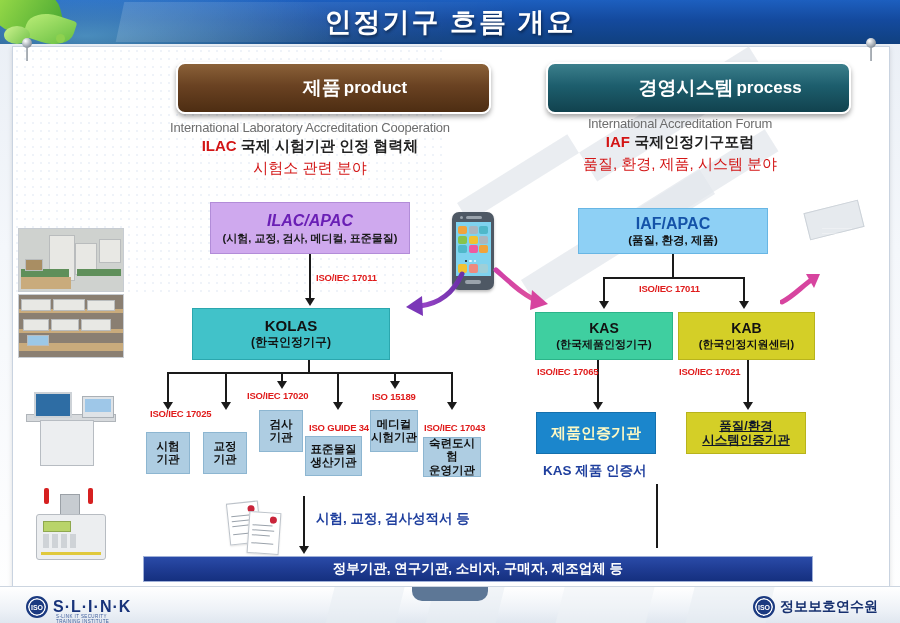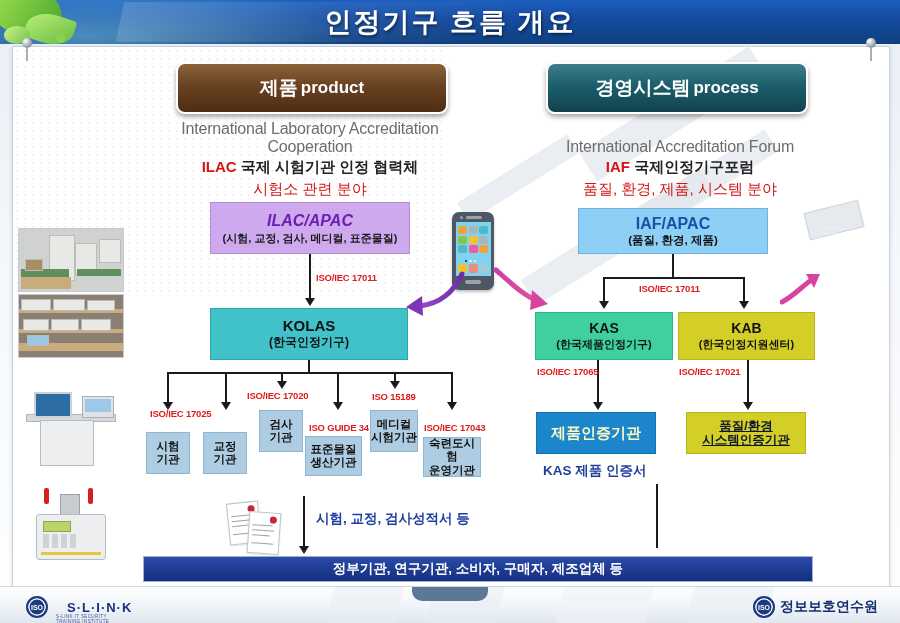--- a/index.html
+++ b/index.html
@@ -51,44 +51,44 @@
   
   .wm{position:absolute;background:#e3e7ec;opacity:.75;z-index:0;}
   .wm1{left:560px;top:50px;width:200px;height:34px;transform:rotate(-32deg);}
   .wm2{left:620px;top:120px;width:150px;height:26px;transform:rotate(-32deg);}
   .wm3{left:440px;top:120px;width:130px;height:22px;transform:rotate(-32deg);}
   .wm4{left:500px;top:175px;width:210px;height:30px;transform:rotate(-32deg);}
 
   
   .pill{position:absolute;height:48px;border-radius:9px;display:flex;align-items:center;
     justify-content:center;color:#fff;font-weight:bold;font-size:19px;z-index:5;
-    box-shadow:0 3px 5px rgba(0,0,0,.35);border:2px solid #ffffff;}
+    box-shadow:0 3px 5px rgba(0,0,0,.35);border:2px solid #ffffff;padding-left:43px;}
   .pill .en{font-size:17px;margin-left:3px;}
   .pill-left{left:176px;top:62px;width:268px;
     background:linear-gradient(180deg,#8a6138 0%,#6a4222 45%,#4d2d12 100%);}
   .pill-right{left:546px;top:62px;width:258px;
     background:linear-gradient(180deg,#3c7f8c 0%,#1d5e6d 45%,#11424e 100%);}
 
   .col-cap{position:absolute;text-align:center;z-index:5;}
-  .cap-en{font-size:16px;color:#6d6d6d;letter-spacing:-.2px;}
+  .cap-en{font-size:13px;color:#6d6d6d;letter-spacing:-.2px;}
   .cap-kr{font-size:15px;color:#222;font-weight:bold;margin-top:2px;}
   .cap-kr b{color:#d31515;}
   .cap-red{font-size:15px;color:#d31515;font-weight:normal;margin-top:3px;}
 
   
   .box{position:absolute;display:flex;flex-direction:column;align-items:center;
     justify-content:center;text-align:center;z-index:5;box-sizing:border-box;}
   .b-title{font-weight:bold;line-height:1.12;}
   .b-sub{font-weight:bold;line-height:1.15;}
 
   .ilac{left:210px;top:202px;width:200px;height:52px;background:#cfa9ee;border:1px solid #b28cd8;}
   .ilac .b-title{font-size:16px;color:#6a1fb5;font-style:italic;}
   .ilac .b-sub{font-size:11px;color:#1a1a1a;margin-top:2px;}
 
-  .kolas{left:210px;top:308px;width:198px;height:52px;background:#41c2c9;border:1px solid #2ba7ae;}
+  .kolas{left:192px;top:308px;width:198px;height:52px;background:#41c2c9;border:1px solid #2ba7ae;}
   .kolas .b-title{font-size:15px;color:#111;}
   .kolas .b-sub{font-size:12px;color:#111;margin-top:1px;}
 
   .iaf{left:578px;top:208px;width:190px;height:46px;background:#8ed0f5;border:1px solid #68b6e4;}
   .iaf .b-title{font-size:16px;color:#1452a8;}
   .iaf .b-sub{font-size:11.5px;color:#111;margin-top:1px;}
 
   .kas{left:535px;top:312px;width:138px;height:48px;background:#3fcfa0;border:1px solid #2bb489;}
   .kas .b-title{font-size:14px;color:#111;}
   .kas .b-sub{font-size:11px;color:#111;margin-top:1px;}
@@ -128,21 +128,21 @@
   
   .footer{position:absolute;left:0;top:586px;width:900px;height:37px;
     background:linear-gradient(180deg,#ffffff 0%,#eef2f7 60%,#dfe6ef 100%);
     border-top:1px solid #ccd5e0;overflow:hidden;}
   .chk{position:absolute;top:0;height:37px;opacity:.55;}
   .slink{position:absolute;left:26px;top:596px;display:flex;align-items:center;z-index:4;}
   .slink .seal,.inst .seal{width:18px;height:18px;border-radius:50%;
     background:#1b3a80;color:#fff;font-size:7px;font-weight:bold;
     display:flex;align-items:center;justify-content:center;border:2px solid #1b3a80;
     box-shadow:inset 0 0 0 1.5px #fff;}
-  .slink .txt{margin-left:19px;color:#18337a;font-weight:bold;font-size:13px;letter-spacing:1px;}
+  .slink .txt{margin-left:5px;color:#18337a;font-weight:bold;font-size:16px;letter-spacing:1px;}
   .slink .sub{position:absolute;left:30px;top:18px;font-size:4.5px;color:#3a5a9a;letter-spacing:.4px;}
   .inst{position:absolute;right:22px;top:596px;display:flex;align-items:center;z-index:4;}
   .inst .txt{margin-left:5px;color:#16306f;font-weight:bold;font-size:14px;}
 
   
   .photo{position:absolute;z-index:5;border:1px solid #c7ccd2;overflow:hidden;background:#f2f2f0;}
   .ph1{left:18px;top:228px;width:104px;height:62px;}
   .ph2{left:18px;top:294px;width:104px;height:62px;}
   .ph3{left:22px;top:390px;width:96px;height:78px;border:none;background:transparent;}
   .ph4{left:28px;top:488px;width:84px;height:72px;border:none;background:transparent;}
@@ -249,21 +249,21 @@
 
   <div class="col-cap" style="left:150px;top:120px;width:320px;">
     <div class="cap-en">International Laboratory Accreditation Cooperation</div>
     <div class="cap-kr">
       <b>ILAC</b>
       <span>국제 시험기관 인정 협력체</span>
     </div>
     <div class="cap-red">시험소 관련 분야</div>
   </div>
 
-  <div class="col-cap" style="left:520px;top:138px;width:320px;">
+  <div class="col-cap" style="left:520px;top:116px;width:320px;">
     <div class="cap-en">International Accreditation Forum</div>
     <div class="cap-kr">
       <b>IAF</b>
       <span>국제인정기구포럼</span>
     </div>
     <div class="cap-red">품질, 환경, 제품, 시스템 분야</div>
   </div>
 
   <div class="box ilac">
     <div class="b-title">ILAC/APAC</div>

